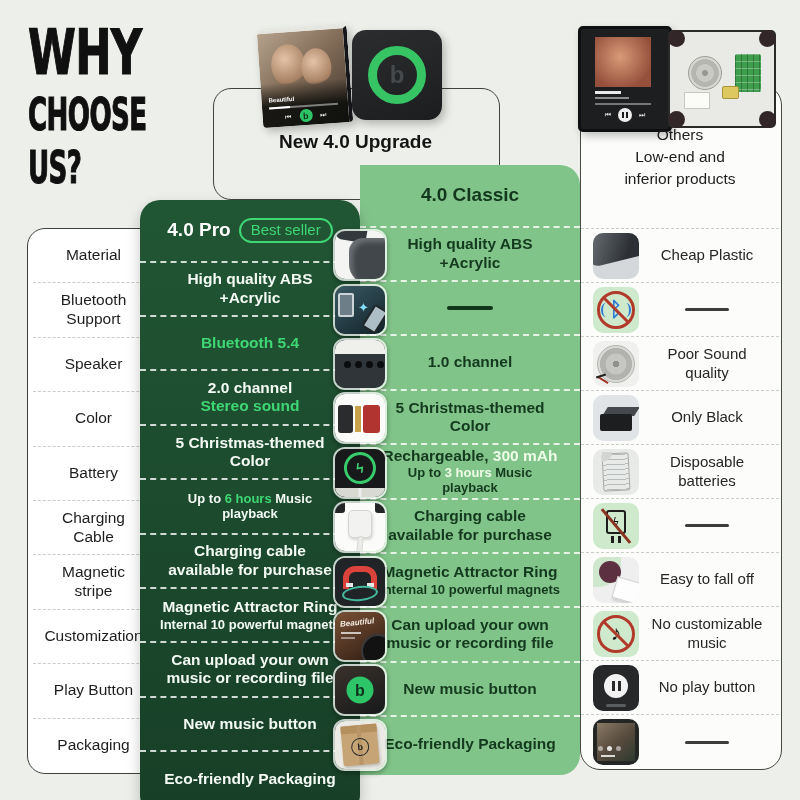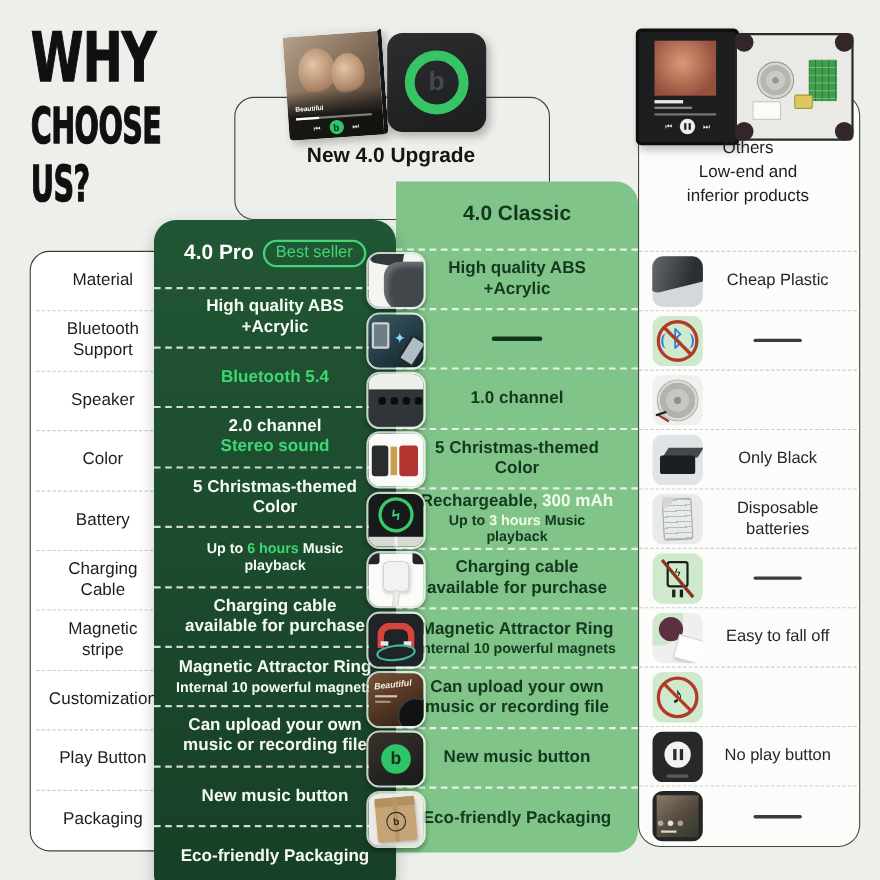--- a/index.html
+++ b/index.html
@@ -367,20 +367,22 @@
         </div>
         <div class="otxt"><div class="odash"></div></div>
       </div>
       <div class="orow">
         <div class="oicn">
           <div style="position:absolute;inset:0;background:#f0f1ee"></div>
           <div style="position:absolute;left:50%;top:50%;transform:translate(-50%,-50%);width:36px;height:36px;border-radius:50%;background:radial-gradient(circle,#8f918c 12%,#c6c7c3 14% 40%,#b2b3af 42% 62%,#dadbd7 64%);border:1px solid #b2b3af"></div>
           <div style="position:absolute;left:4px;bottom:6px;width:12px;height:2px;background:#a23327;transform:rotate(32deg)"></div>
           <div style="position:absolute;left:3px;bottom:10px;width:10px;height:2px;background:#222;transform:rotate(-18deg)"></div>
         </div>
+        <div class="otxt">Poor Sound
+quality</div>
       </div>
       <div class="orow">
         <div class="oicn">
           <div style="position:absolute;inset:0;background:#e0e4e6"></div>
           <div style="position:absolute;left:7px;top:12px;width:32px;height:9px;background:#45484c;transform:skewX(-32deg) translateX(5px)"></div>
           <div style="position:absolute;left:7px;top:19px;width:32px;height:17px;background:#1c1e20;border-radius:2px"></div>
         </div>
         <div class="otxt">Only Black</div>
       </div>
       <div class="orow">
@@ -410,20 +412,22 @@
           <div style="position:absolute;right:-5px;bottom:1px;width:28px;height:20px;background:#fdfdfd;border:1px solid #cfcfcf;transform:rotate(16deg);box-shadow:1px 2px 3px rgba(0,0,0,.15)"></div>
         </div>
         <div class="otxt">Easy to fall off</div>
       </div>
       <div class="orow">
         <div class="oicn">
           <div style="position:absolute;inset:0;background:#cfe9cd"></div>
           <div style="position:absolute;left:50%;top:50%;transform:translate(-50%,-55%);font-size:21px;color:#1c1c1c">♪</div>
           <div class="ban" style="position:absolute;inset:0"></div>
         </div>
+        <div class="otxt">No customizable
+music</div>
       </div>
       <div class="orow">
         <div class="oicn">
           <div style="position:absolute;inset:0;background:#26282a"></div>
           <div style="position:absolute;left:50%;top:46%;transform:translate(-50%,-50%);width:24px;height:24px;border-radius:50%;background:#f2f2f2;display:flex;align-items:center;justify-content:center;gap:3px">
             <i style="display:block;width:3px;height:10px;background:#2a2a2a"></i>
             <i style="display:block;width:3px;height:10px;background:#2a2a2a"></i>
           </div>
           <div style="position:absolute;left:50%;bottom:4px;transform:translateX(-50%);width:20px;height:3px;background:#5a5d60;border-radius:2px"></div>
         </div>

